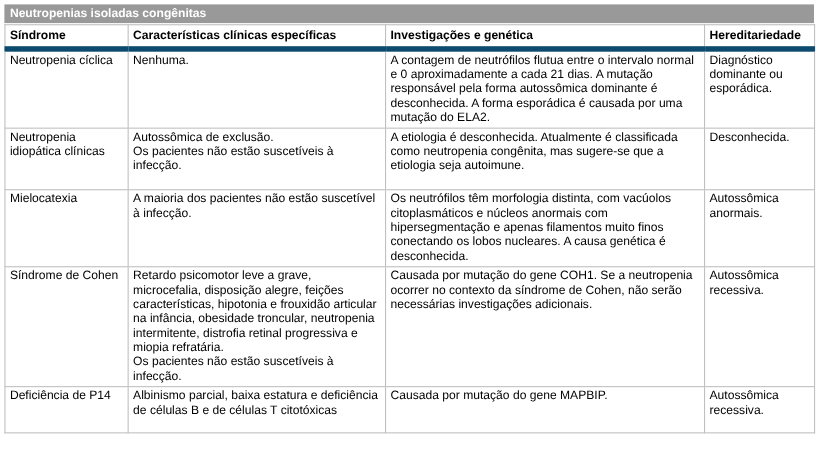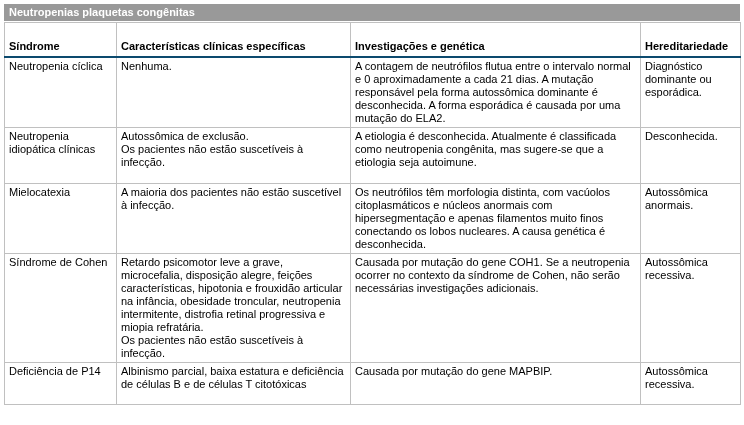--- a/index.html
+++ b/index.html
@@ -38,37 +38,37 @@
     line-height: 13px;
     color: #000000;
     text-align: left;
     vertical-align: top;
     padding: 2px 4px 2px 4px;
     white-space: pre-line;
     overflow: hidden;
   }
   th {
     font-weight: bold;
-    border-bottom: 2px solid #0c4a6e;
-    padding-top: 17px;
+    border-bottom: 5px solid #0c4a6e;
+    padding-top: 3px;
     padding-bottom: 3px;
     white-space: normal;
   }
   tr.r1 { height: 66px; }
   tr.r2 { height: 56px; }
   tr.r3 { height: 66px; }
   tr.r4 { height: 105px; }
   tr.r5 { height: 45px; }
   tr.r6 { height: 42px; }
 </style>
 </head>
 <body>
 
 <div class="tbl-wrap">
-  <div class="title-bar">Neutropenias plaquetas congênitas</div>
+  <div class="title-bar">Neutropenias isoladas congênitas</div>
   <table>
     <colgroup>
       <col class="c1">
         <col class="c2">
         <col class="c3">
         <col class="c4">
     </colgroup>
     <thead>
       <tr>
         <th>Síndrome</th>

